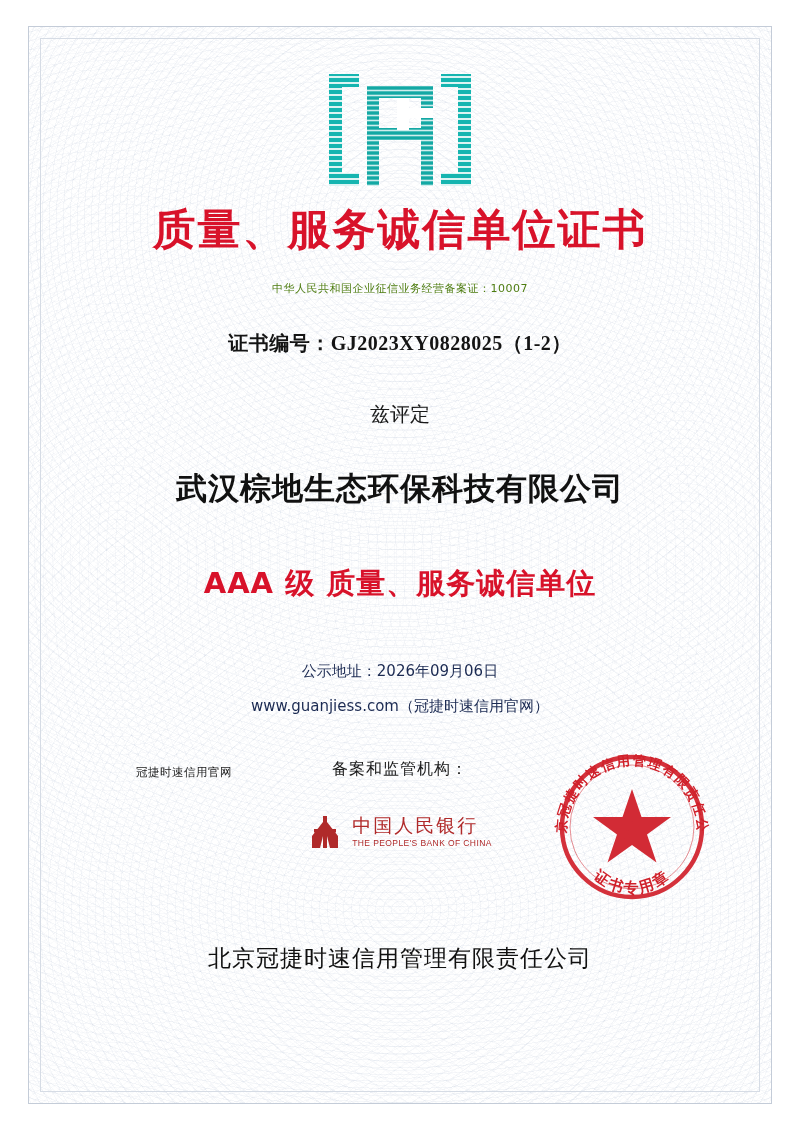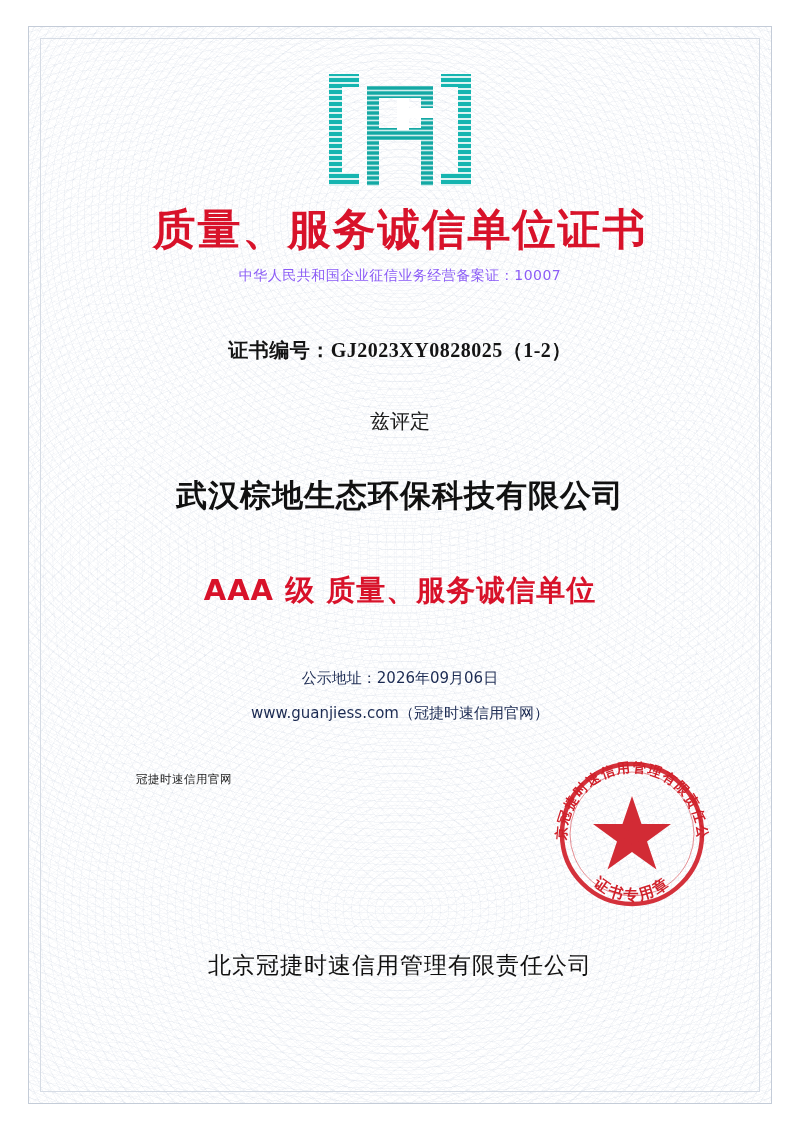--- a/index.html
+++ b/index.html
@@ -83,30 +83,30 @@
     margin-top: 8px;
     font-family: Liberation Sans, sans-serif;
     font-weight: bold;
     font-size: 43px;
     letter-spacing: 2px;
     color: #d8122a;
     text-align: center;
     line-height: 1.1;
   }
   .sub-title {
-    margin-top: 14px;
-    font-family: "DejaVu Sans", "Liberation Sans", sans-serif;
-    font-size: 14px;
-    color: #8b5cf6;
+    margin-top: 28px;
+    font-family: "DejaVu Sans", "Liberation Sans", sans-serif;
+    font-size: 11px;
+    color: #4d7c0f;
     text-align: center;
     letter-spacing: 0.5px;
   }
 
   .cert-no {
-    margin-top: 52px;
+    margin-top: 34px;
     font-family: "Liberation Serif", serif;
     font-weight: bold;
     font-size: 20px;
     color: #141414;
     text-align: center;
     letter-spacing: 0.5px;
   }
 
   .award-lead {
     margin-top: 44px;
@@ -346,20 +346,35 @@
     <div class="url-block">
       <span class="line2">www.guanjiess.com（冠捷时速信用官网）</span>
     </div>
 
     <div class="bottom-area">
 
       <div class="qr-block">
         <div class="qr-caption">冠捷时速信用官网</div>
       </div>
 
+      <div class="regulator-block">
+        <div class="regulator-title">备案和监管机构：</div>
+        <div class="bank-row">
+          <svg width="34" height="36" viewBox="0 0 34 36">
+            <rect x="15" y="2" width="4" height="32" fill="#b02a2a"></rect>
+            <path d="M15 8 L4 22 L4 34 L12 34 L15 22 Z" fill="#b02a2a"></path>
+            <path d="M19 8 L30 22 L30 34 L22 34 L19 22 Z" fill="#b02a2a"></path>
+            <rect x="6" y="15" width="22" height="3.5" fill="#b02a2a"></rect>
+          </svg>
+          <div class="bank-text">
+            <div class="bank-cn">中国人民银行</div>
+            <div class="bank-en">THE PEOPLE'S BANK OF CHINA</div>
+          </div>
+        </div>
+      </div>
 
       <div class="seal">
         <svg width="172" height="172" viewBox="0 0 172 172">
           <defs>
             <path id="sealTopArc" d="M 20 90 A 66 66 0 0 1 152 90"></path>
             <path id="sealBotArc" d="M 30 96 A 56 56 0 0 0 142 96"></path>
           </defs>
           <circle cx="86" cy="86" r="70" fill="none" stroke="#d0202a" stroke-width="4.5" opacity="0.92"></circle>
           <circle cx="86" cy="86" r="62" fill="none" stroke="#d0202a" stroke-width="1" opacity="0.5"></circle>
 

